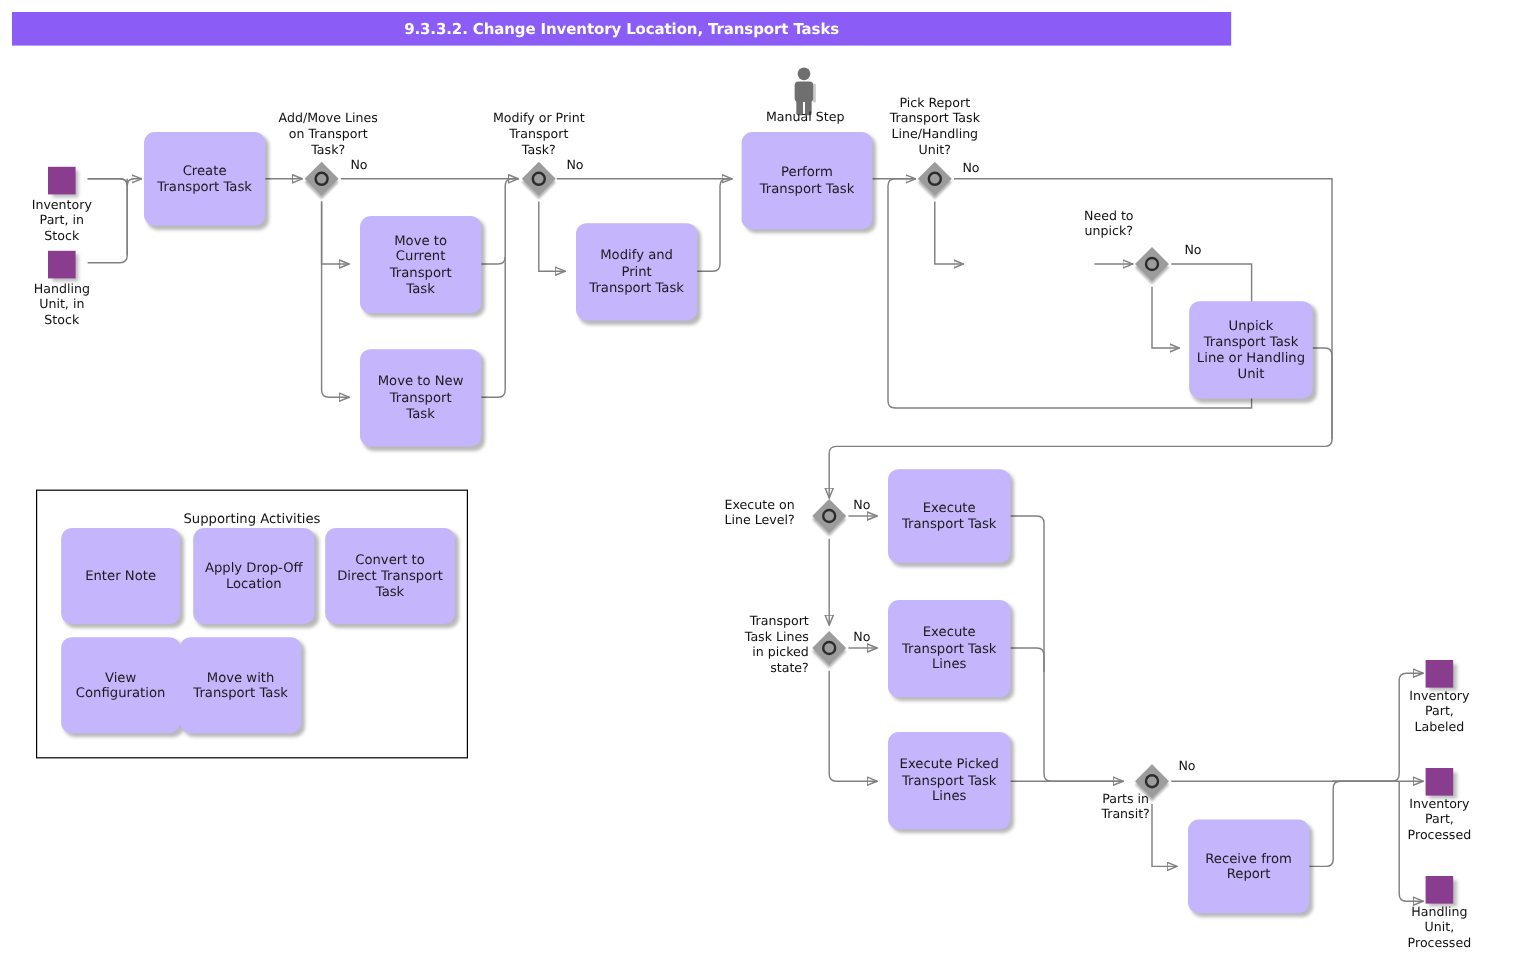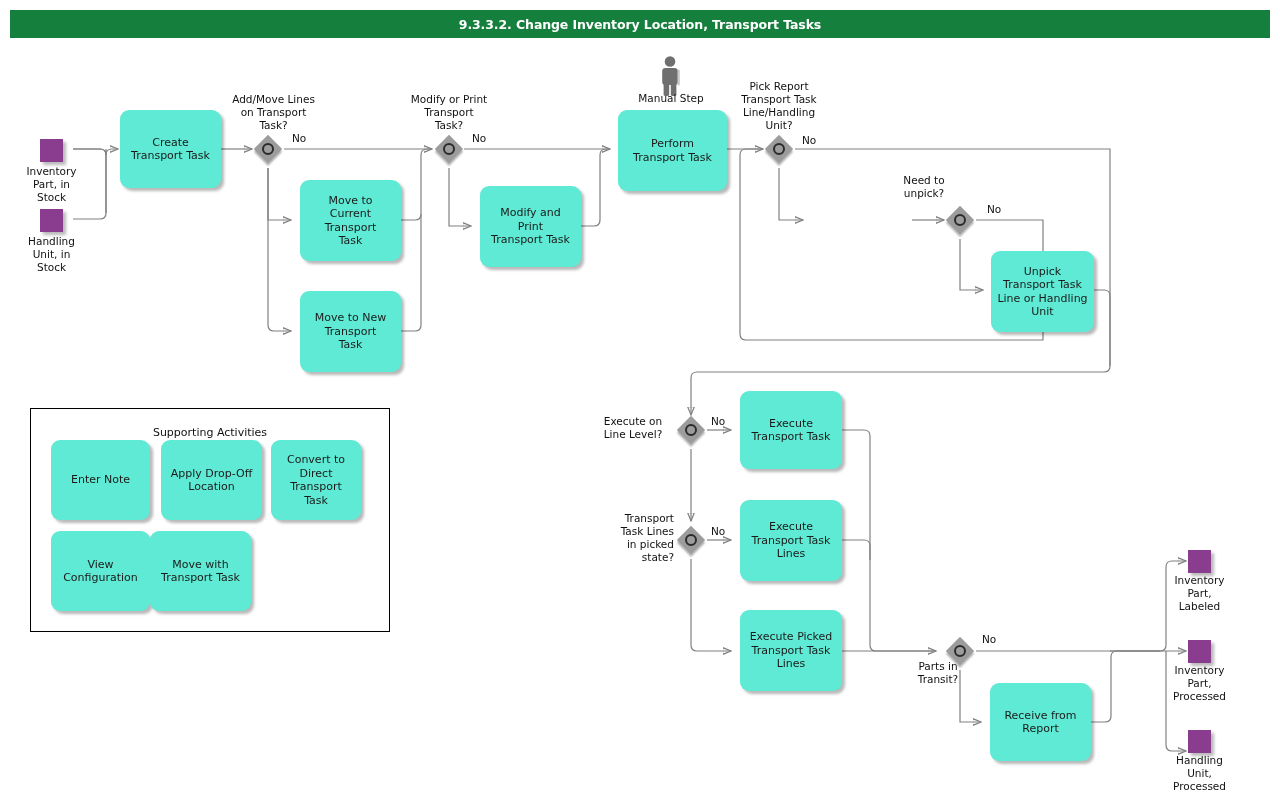--- a/index.html
+++ b/index.html
@@ -20,42 +20,42 @@
     left: 0; top: 0;
     width: 1280px;
     height: 804px;
   }
 
   
   .titlebar {
     position: absolute;
     left: 10px;
     top: 10px;
-    width: 1260px;
+    width: 1016px;
     height: 28px;
-    background: #15803d;
+    background: #8b5cf6;
     box-sizing: border-box;
   }
   .titlebar .title-text {
     position: absolute;
     left: 0; right: 0;
     top: 50%;
     transform: translateY(-50%);
     text-align: center;
     color: #ffffff;
     font-size: 12.5px;
     font-weight: bold;
     font-family: "DejaVu Sans", sans-serif;
     letter-spacing: -0.1px;
   }
 
   
   .task {
     position: absolute;
-    background: #5eead4;
+    background: #c4b5fd;
     border-radius: 9px;
     box-shadow: 3px 3px 3px rgba(0,0,0,0.28);
     display: flex;
     align-items: center;
     justify-content: center;
     box-sizing: border-box;
     z-index: 5;
   }
   .task .label {
     text-align: center;
@@ -413,21 +413,21 @@
     <div class="support-title" style="left:0; top:17px;">Supporting Activities</div>
   </div>
 
   <div class="task" style="left:51px; top:440px; width:99px; height:80px;">
     <div class="label">Enter Note</div>
   </div>
   <div class="task" style="left:161px; top:440px; width:101px; height:80px;">
     <div class="label">Apply Drop-Off
 Location</div>
   </div>
-  <div class="task" style="left:271px; top:440px; width:90px; height:80px;">
+  <div class="task" style="left:271px; top:440px; width:108px; height:80px;">
     <div class="label">Convert to
 Direct Transport
 Task</div>
   </div>
   <div class="task" style="left:51px; top:531px; width:99px; height:80px;">
     <div class="label">View
 Configuration</div>
   </div>
   <div class="task" style="left:150px; top:531px; width:101px; height:80px;">
     <div class="label">Move with

